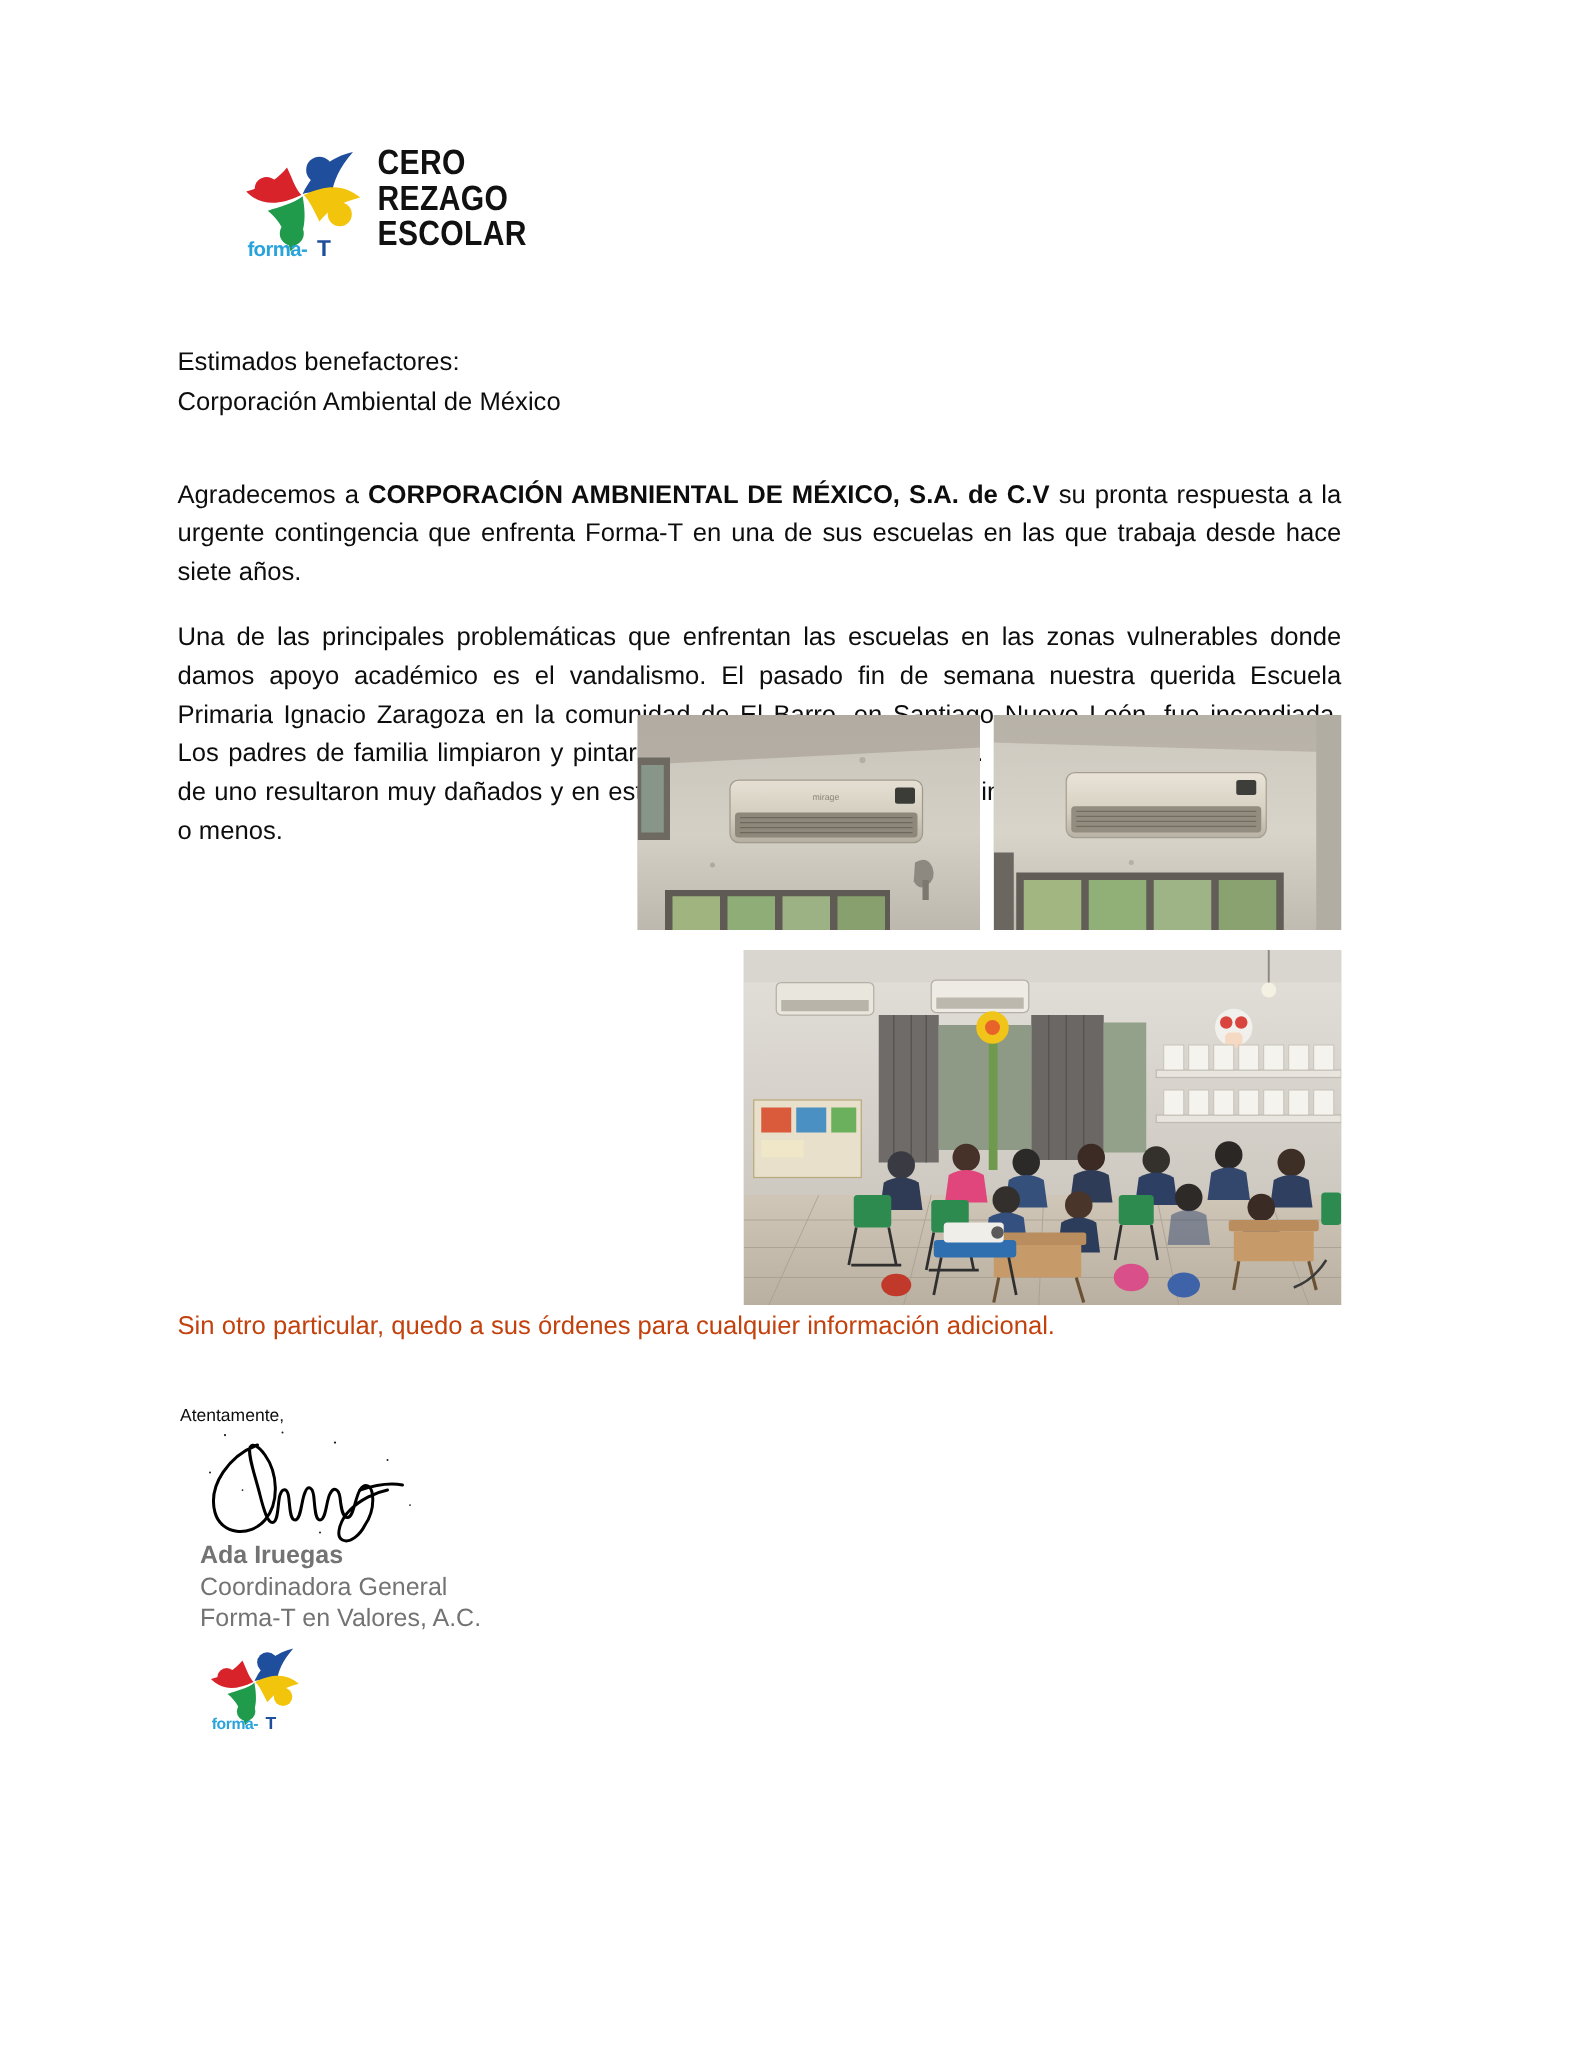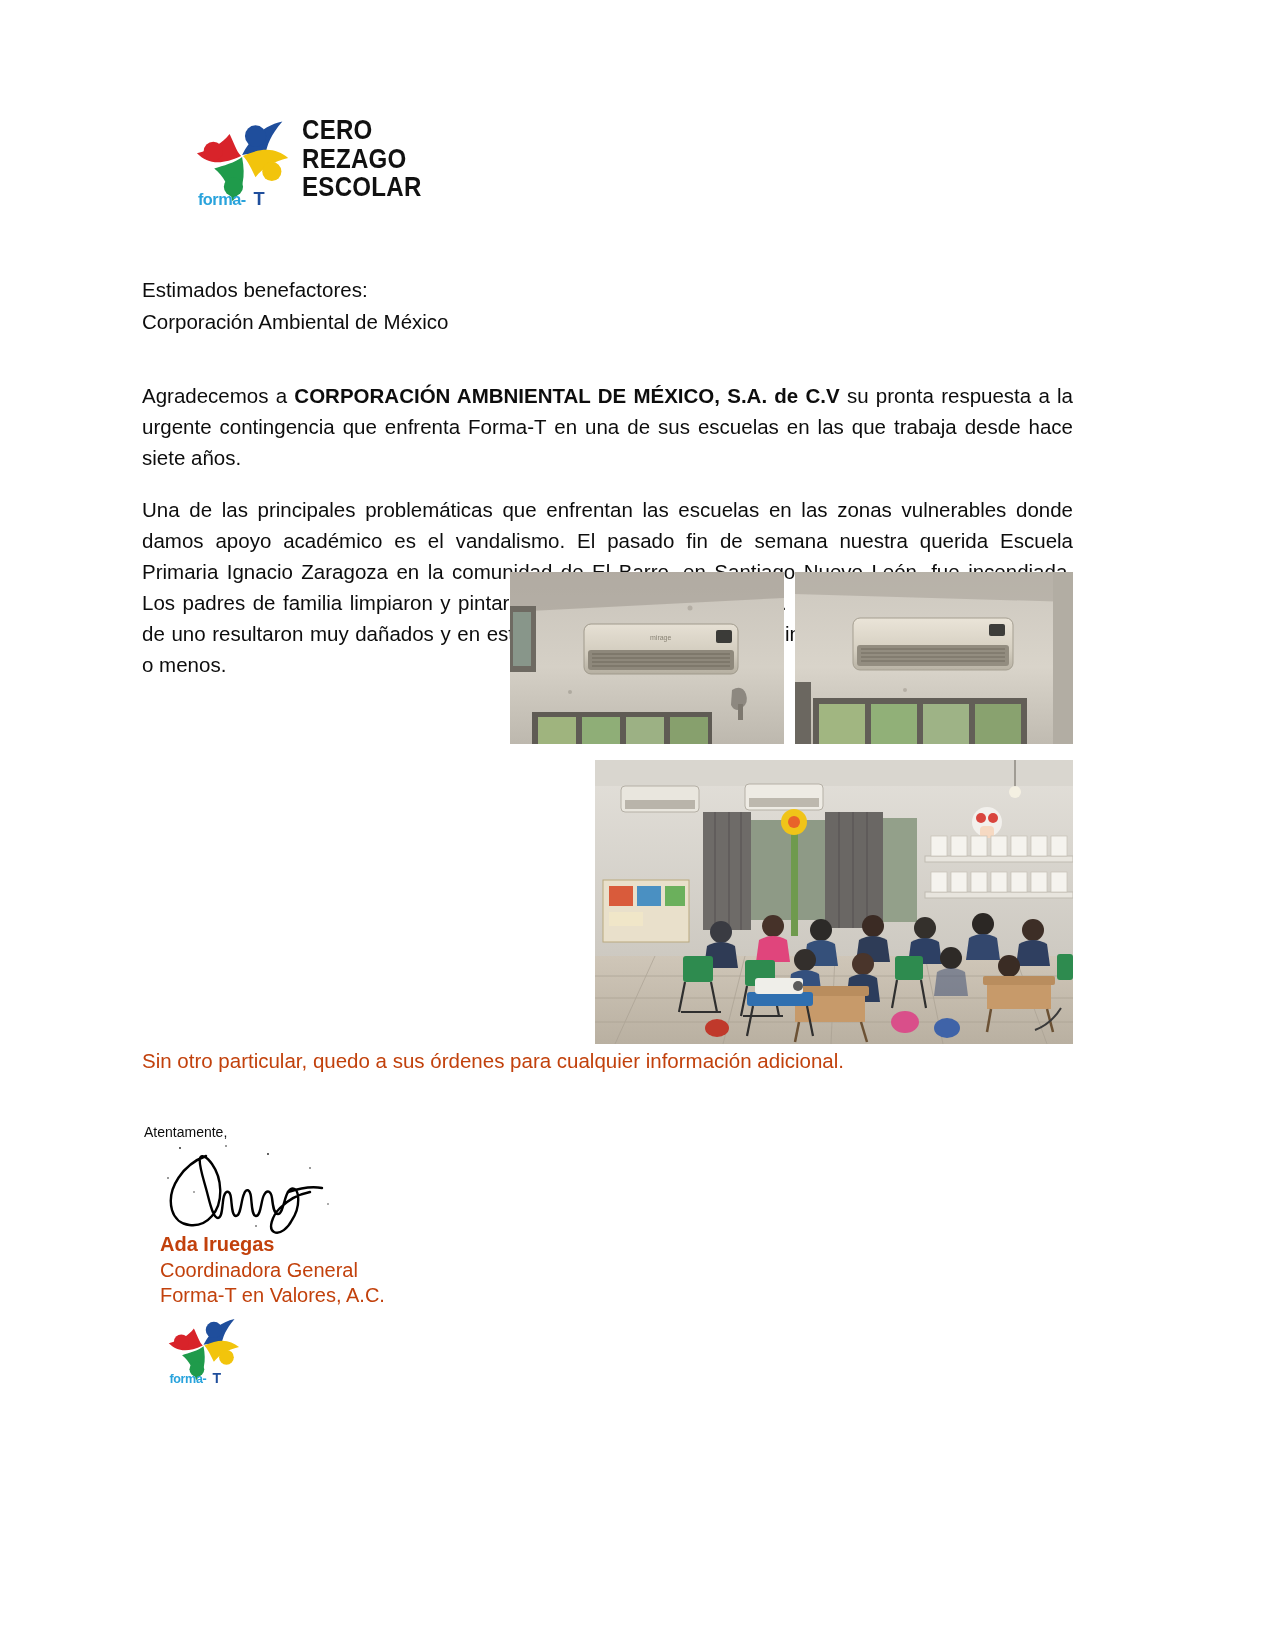--- a/index.html
+++ b/index.html
@@ -145,21 +145,21 @@
     width: 230px;
     height: 100px;
   }
   .signature-img svg { display: block; }
   .sign-block {
     position: absolute;
     left: 160px;
     top: 1232px;
     font-size: 20px;
     line-height: 25.5px;
-    color: #c2410c;
+    color: #737373;
   }
   .sign-name { font-weight: 700; }
 
   .footer-logo {
     position: absolute;
     left: 168px;
     top: 1310px;
     width: 74px;
     height: 72px;
   }

